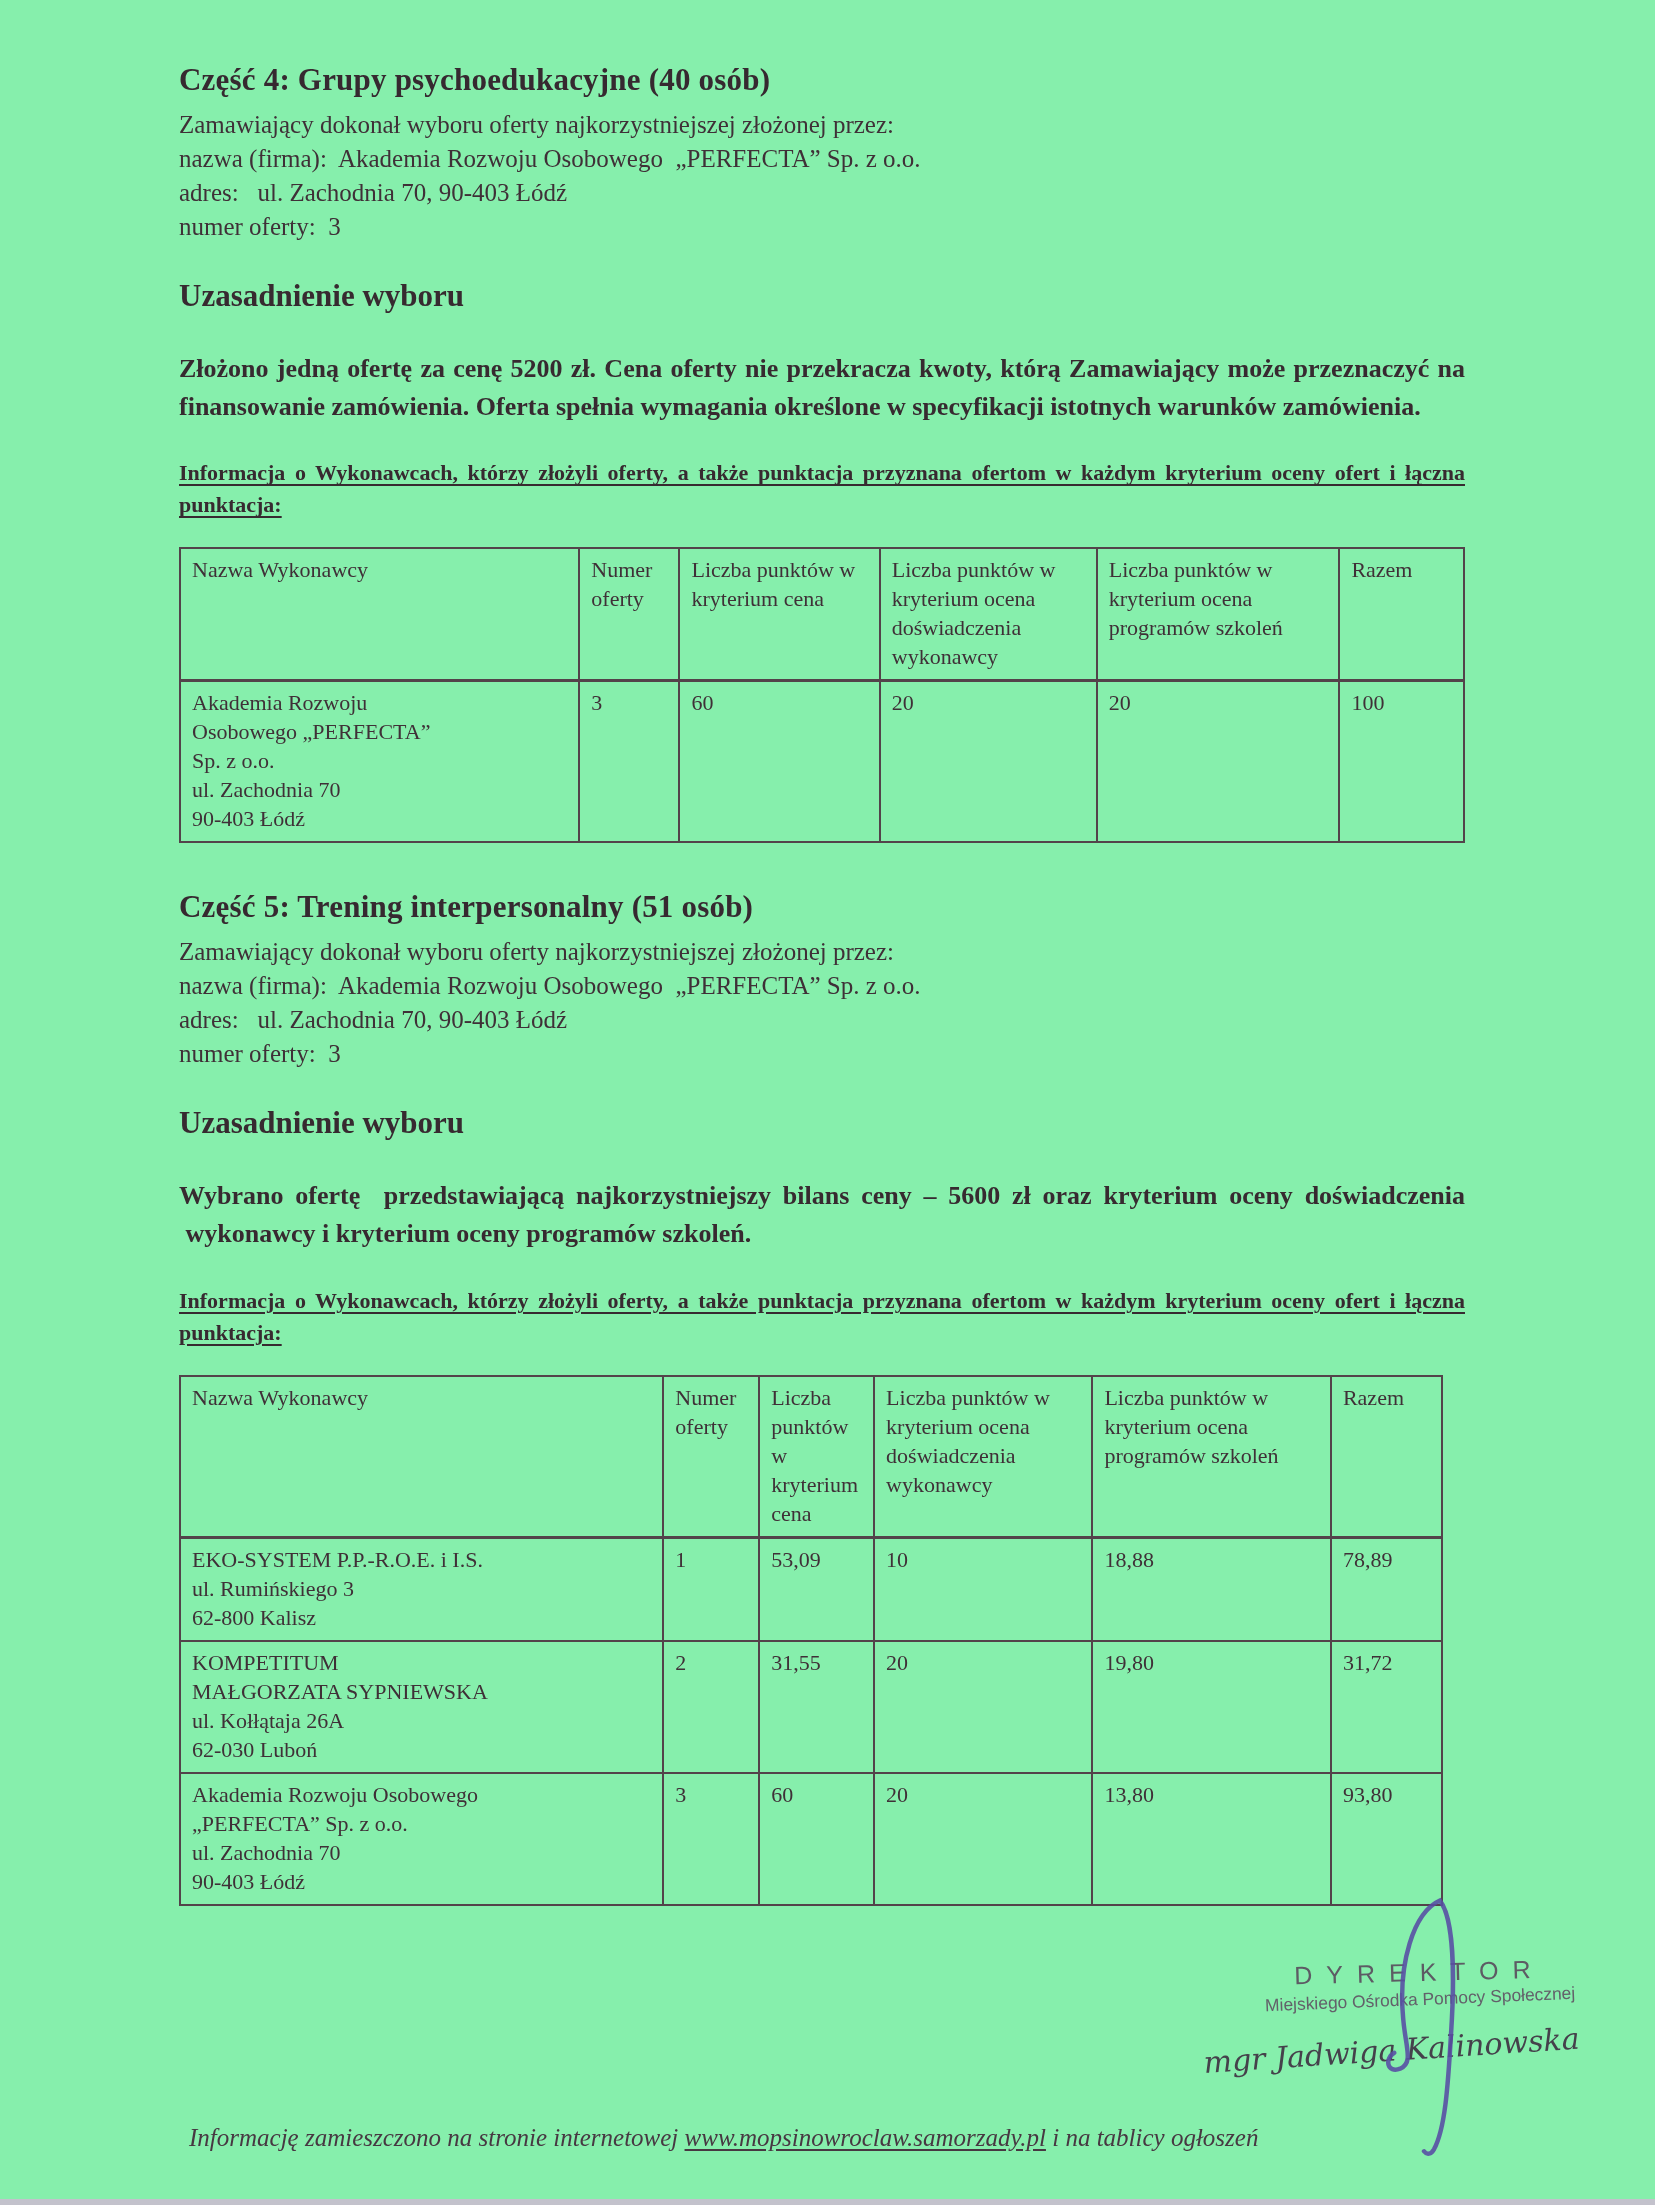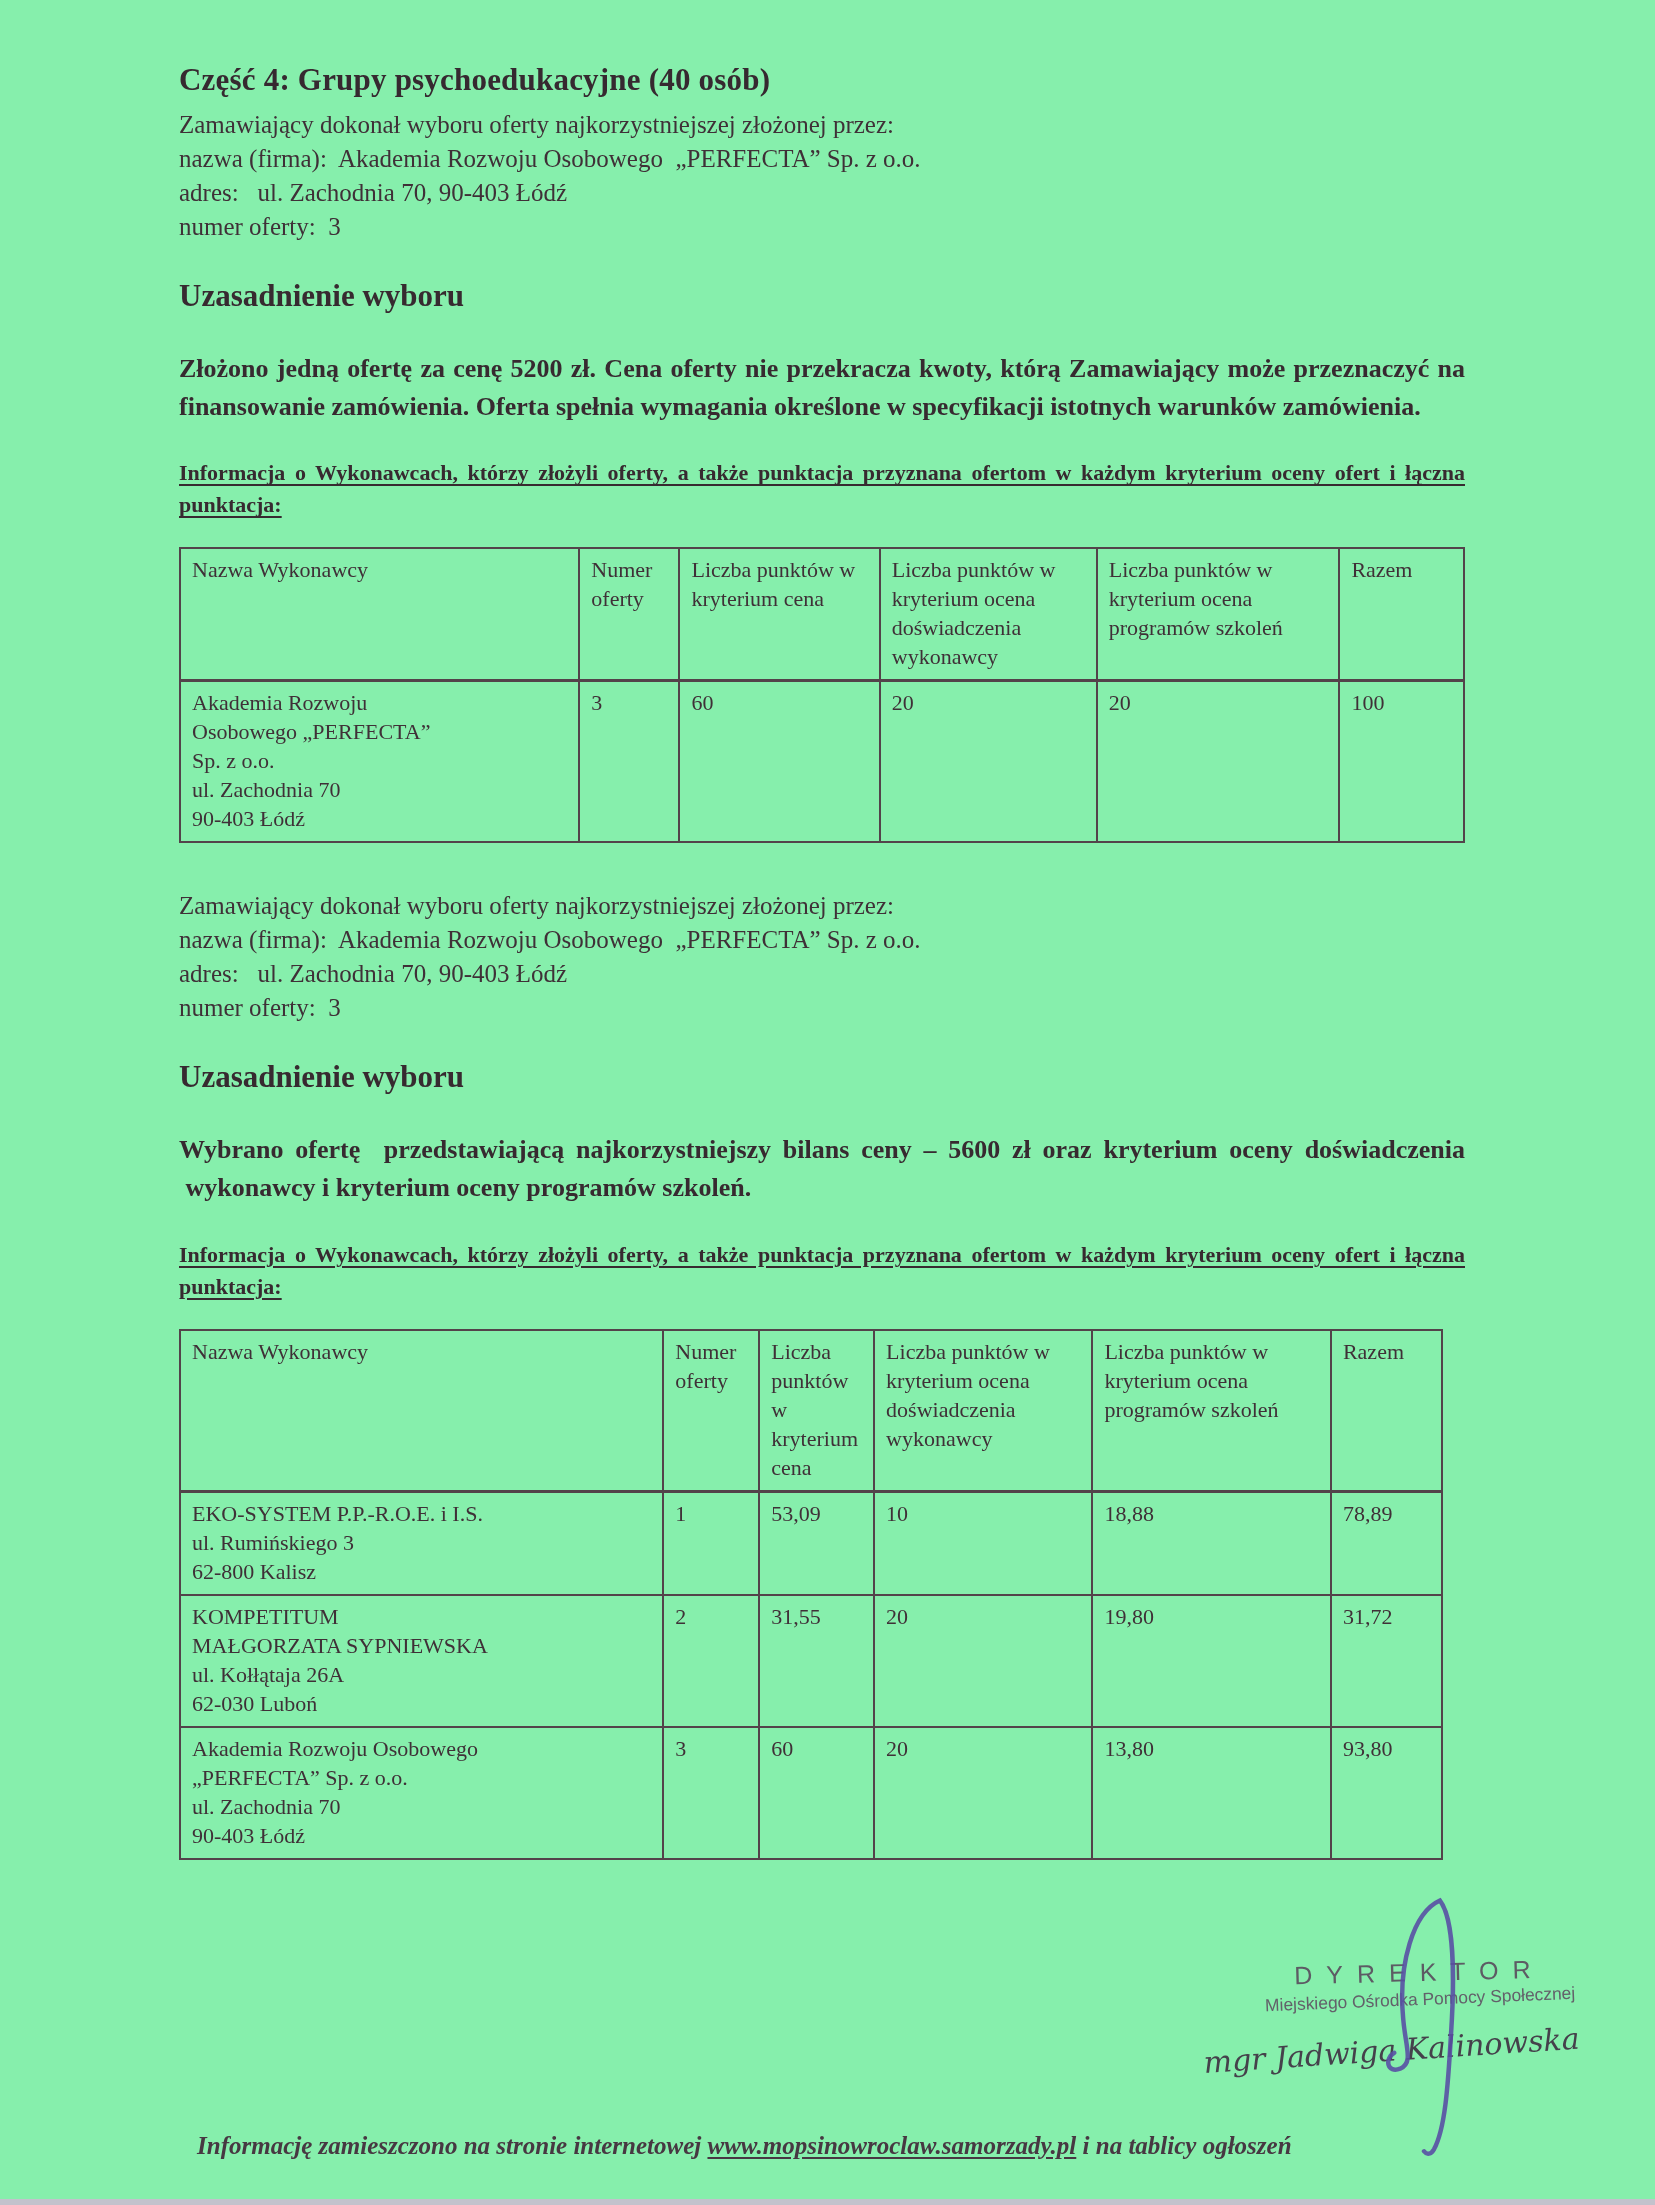--- a/index.html
+++ b/index.html
@@ -39,21 +39,21 @@
   }
   .sig-title { font-size:25px; letter-spacing:14px; color:#5d5b64; }
   .sig-org { font-size:17.4px; color:#63616a; margin-top:2px; transform:rotate(-0.8deg); }
   .sig-person {
     font-family:"DejaVu Serif", serif; font-style:italic; font-size:30px;
     color:#45414b; margin-top:22px; margin-right:60px; transform:rotate(-2.2deg);
   }
   svg.pen { position:absolute; left:0; top:0; pointer-events:none; }
 
   .footer { position:absolute; left:185px; top:2115px; width:1323px; font-style:italic; font-size:25px; color:#473842; line-height:1.5; }
-  .footer p { margin:12px;font-weight:bold; }
+  .footer p { margin:4px; }
   .footer .link { text-decoration:underline; text-underline-offset:3px; color:#473842; }
   .bottom-edge { position:absolute; left:0; bottom:0; width:100%; height:7px; background:#c3c2cc; }
 </style>
 </head>
 <body>
 
 <div class="page">
   <div class="content">
 
     <section>
@@ -97,20 +97,21 @@
             <td class="num">60</td>
             <td class="num">20</td>
             <td class="num">20</td>
             <td class="num">100</td>
           </tr>
         </tbody>
       </table>
     </section>
 
     <section class="sec5-gap">
+      <h1 class="sec-title">Część 5: Trening interpersonalny (51 osób)</h1>
       <p class="line">Zamawiający dokonał wyboru oferty najkorzystniejszej złożonej przez:</p>
       <p class="line">nazwa (firma):&nbsp; Akademia Rozwoju Osobowego &nbsp;„PERFECTA” Sp. z o.o.</p>
       <p class="line">adres:&nbsp;&nbsp; ul. Zachodnia 70, 90-403 Łódź</p>
       <p class="line">numer oferty:&nbsp; 3</p>
 
       <p class="subhead">Uzasadnienie wyboru</p>
       <p class="bold-para">Wybrano ofertę &nbsp;przedstawiającą najkorzystniejszy bilans ceny – 5600 zł oraz kryterium oceny doświadczenia &nbsp;wykonawcy i kryterium oceny programów szkoleń.</p>
       <p class="info-heading">Informacja o Wykonawcach, którzy złożyli oferty, a także punktacja przyznana ofertom w każdym kryterium oceny ofert i łączna punktacja:</p>
 
       <table class="results t2">

